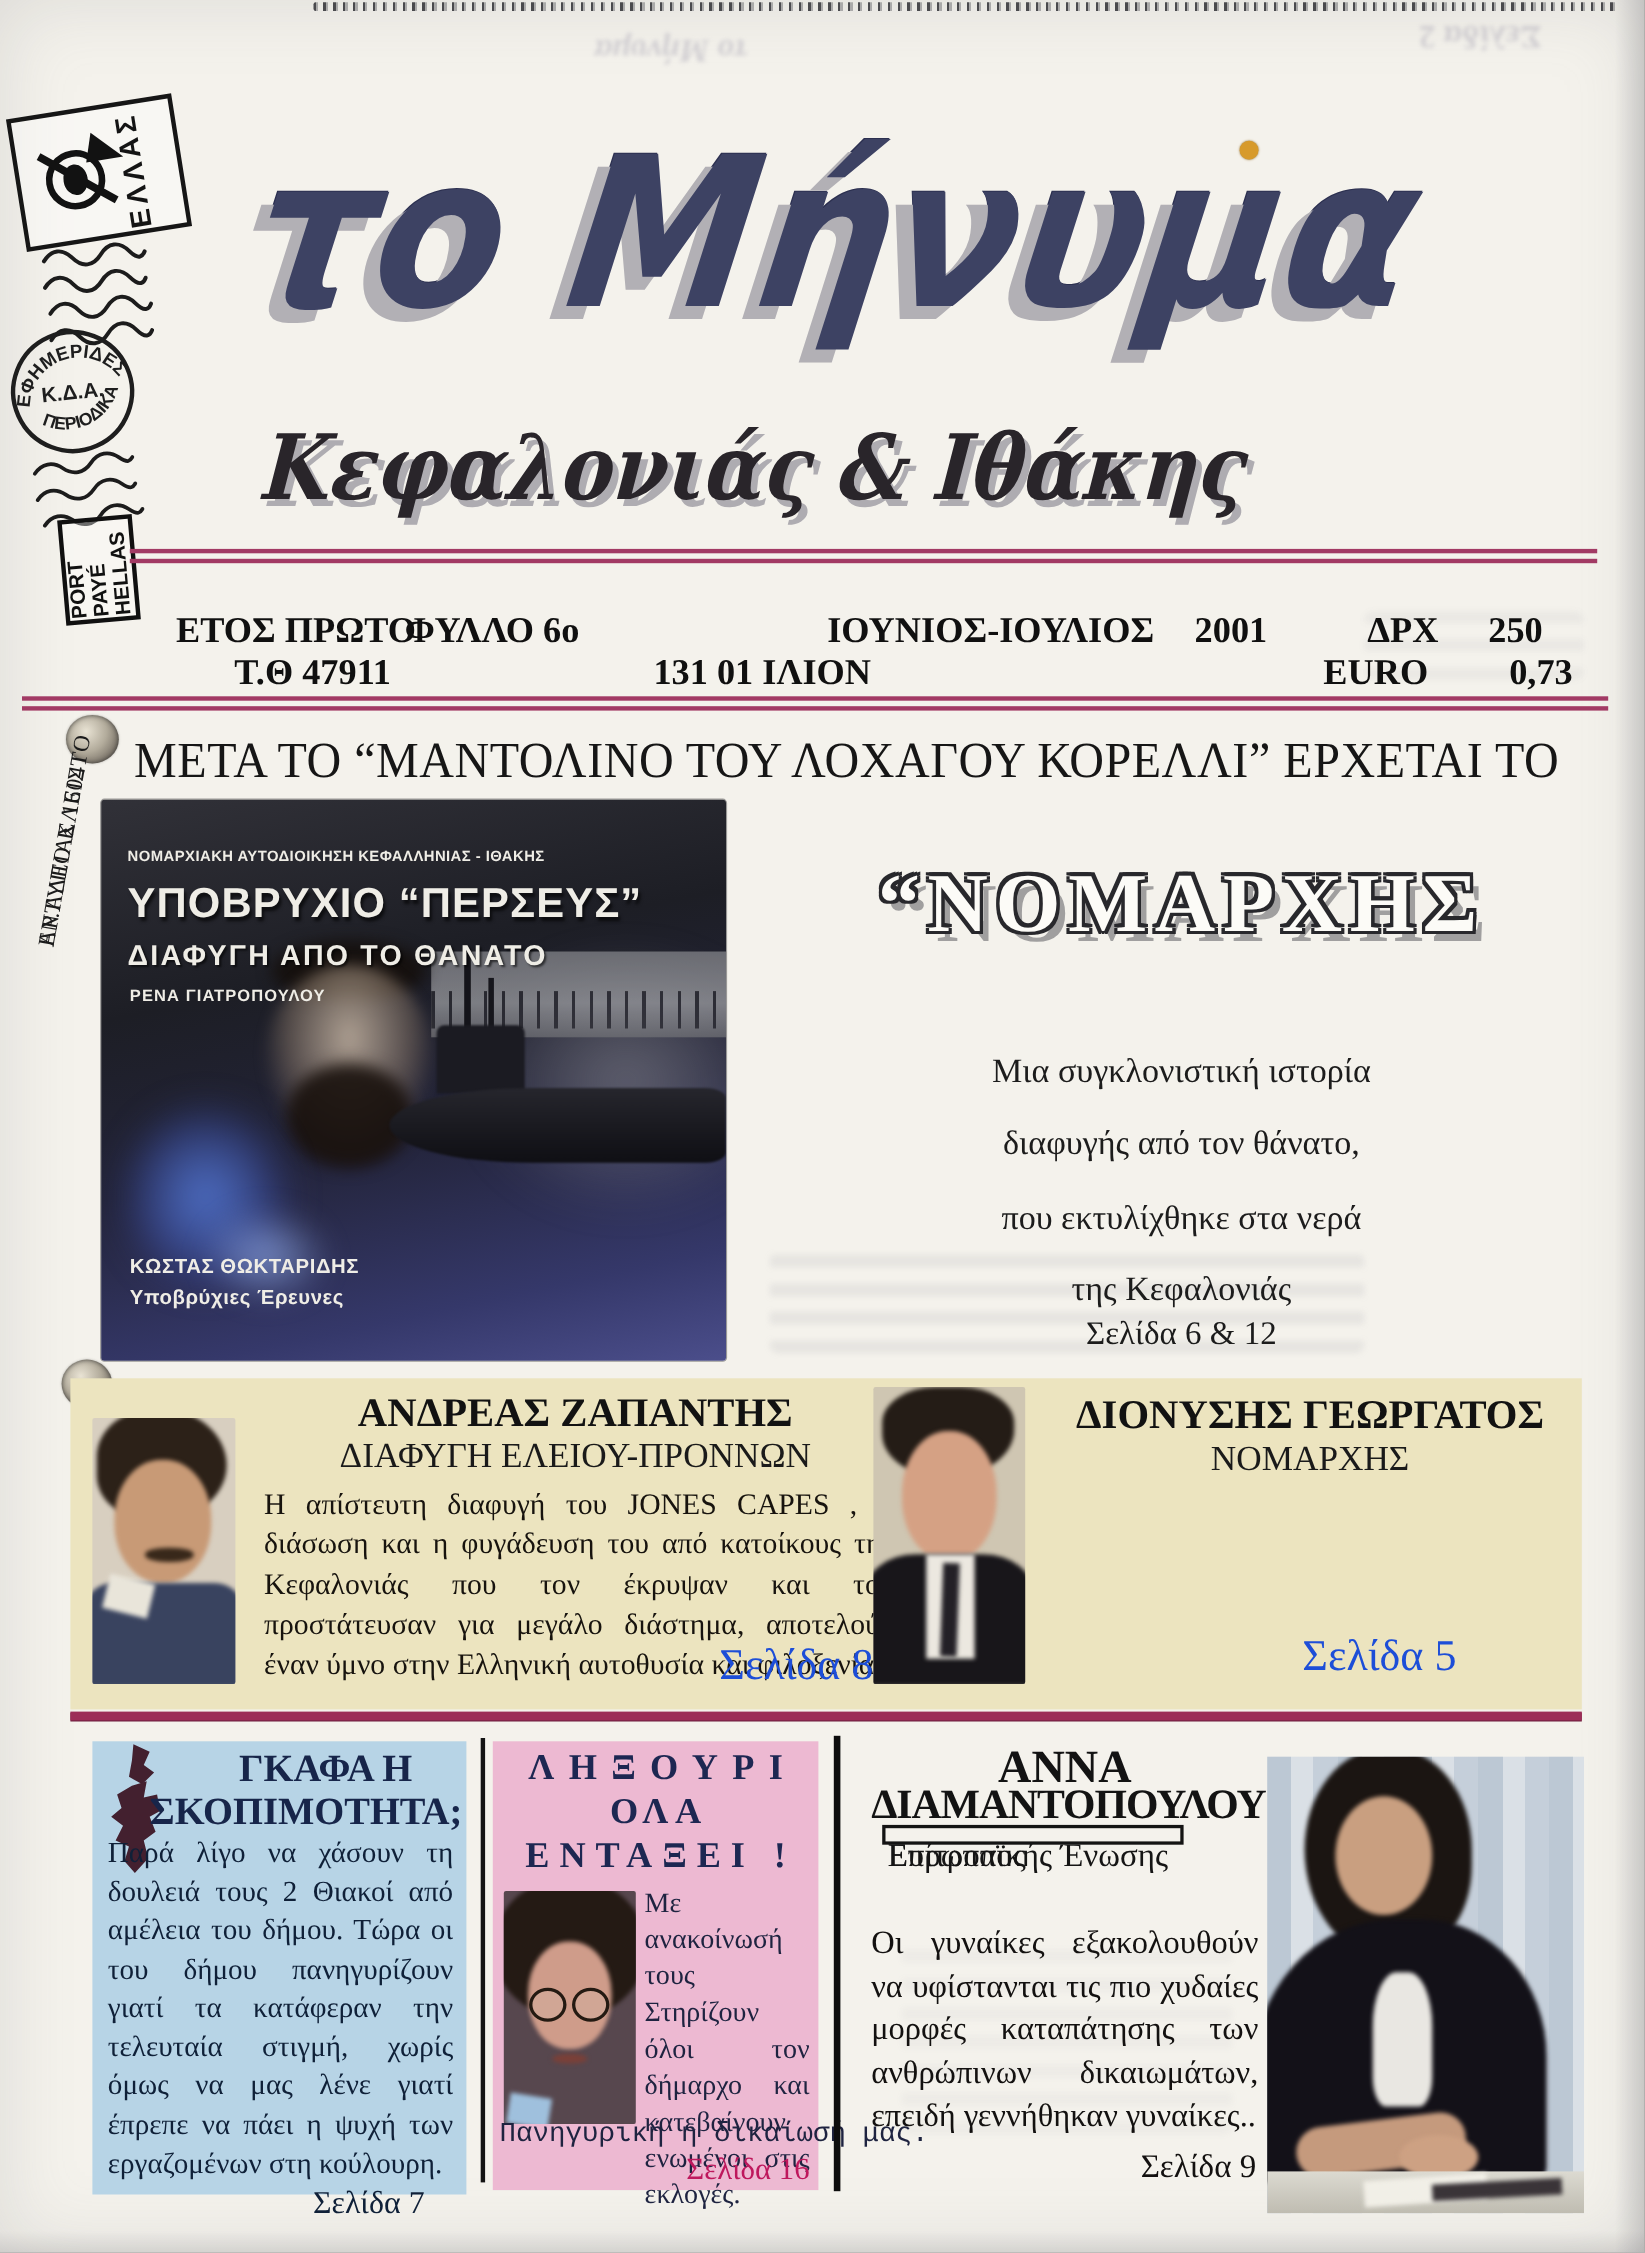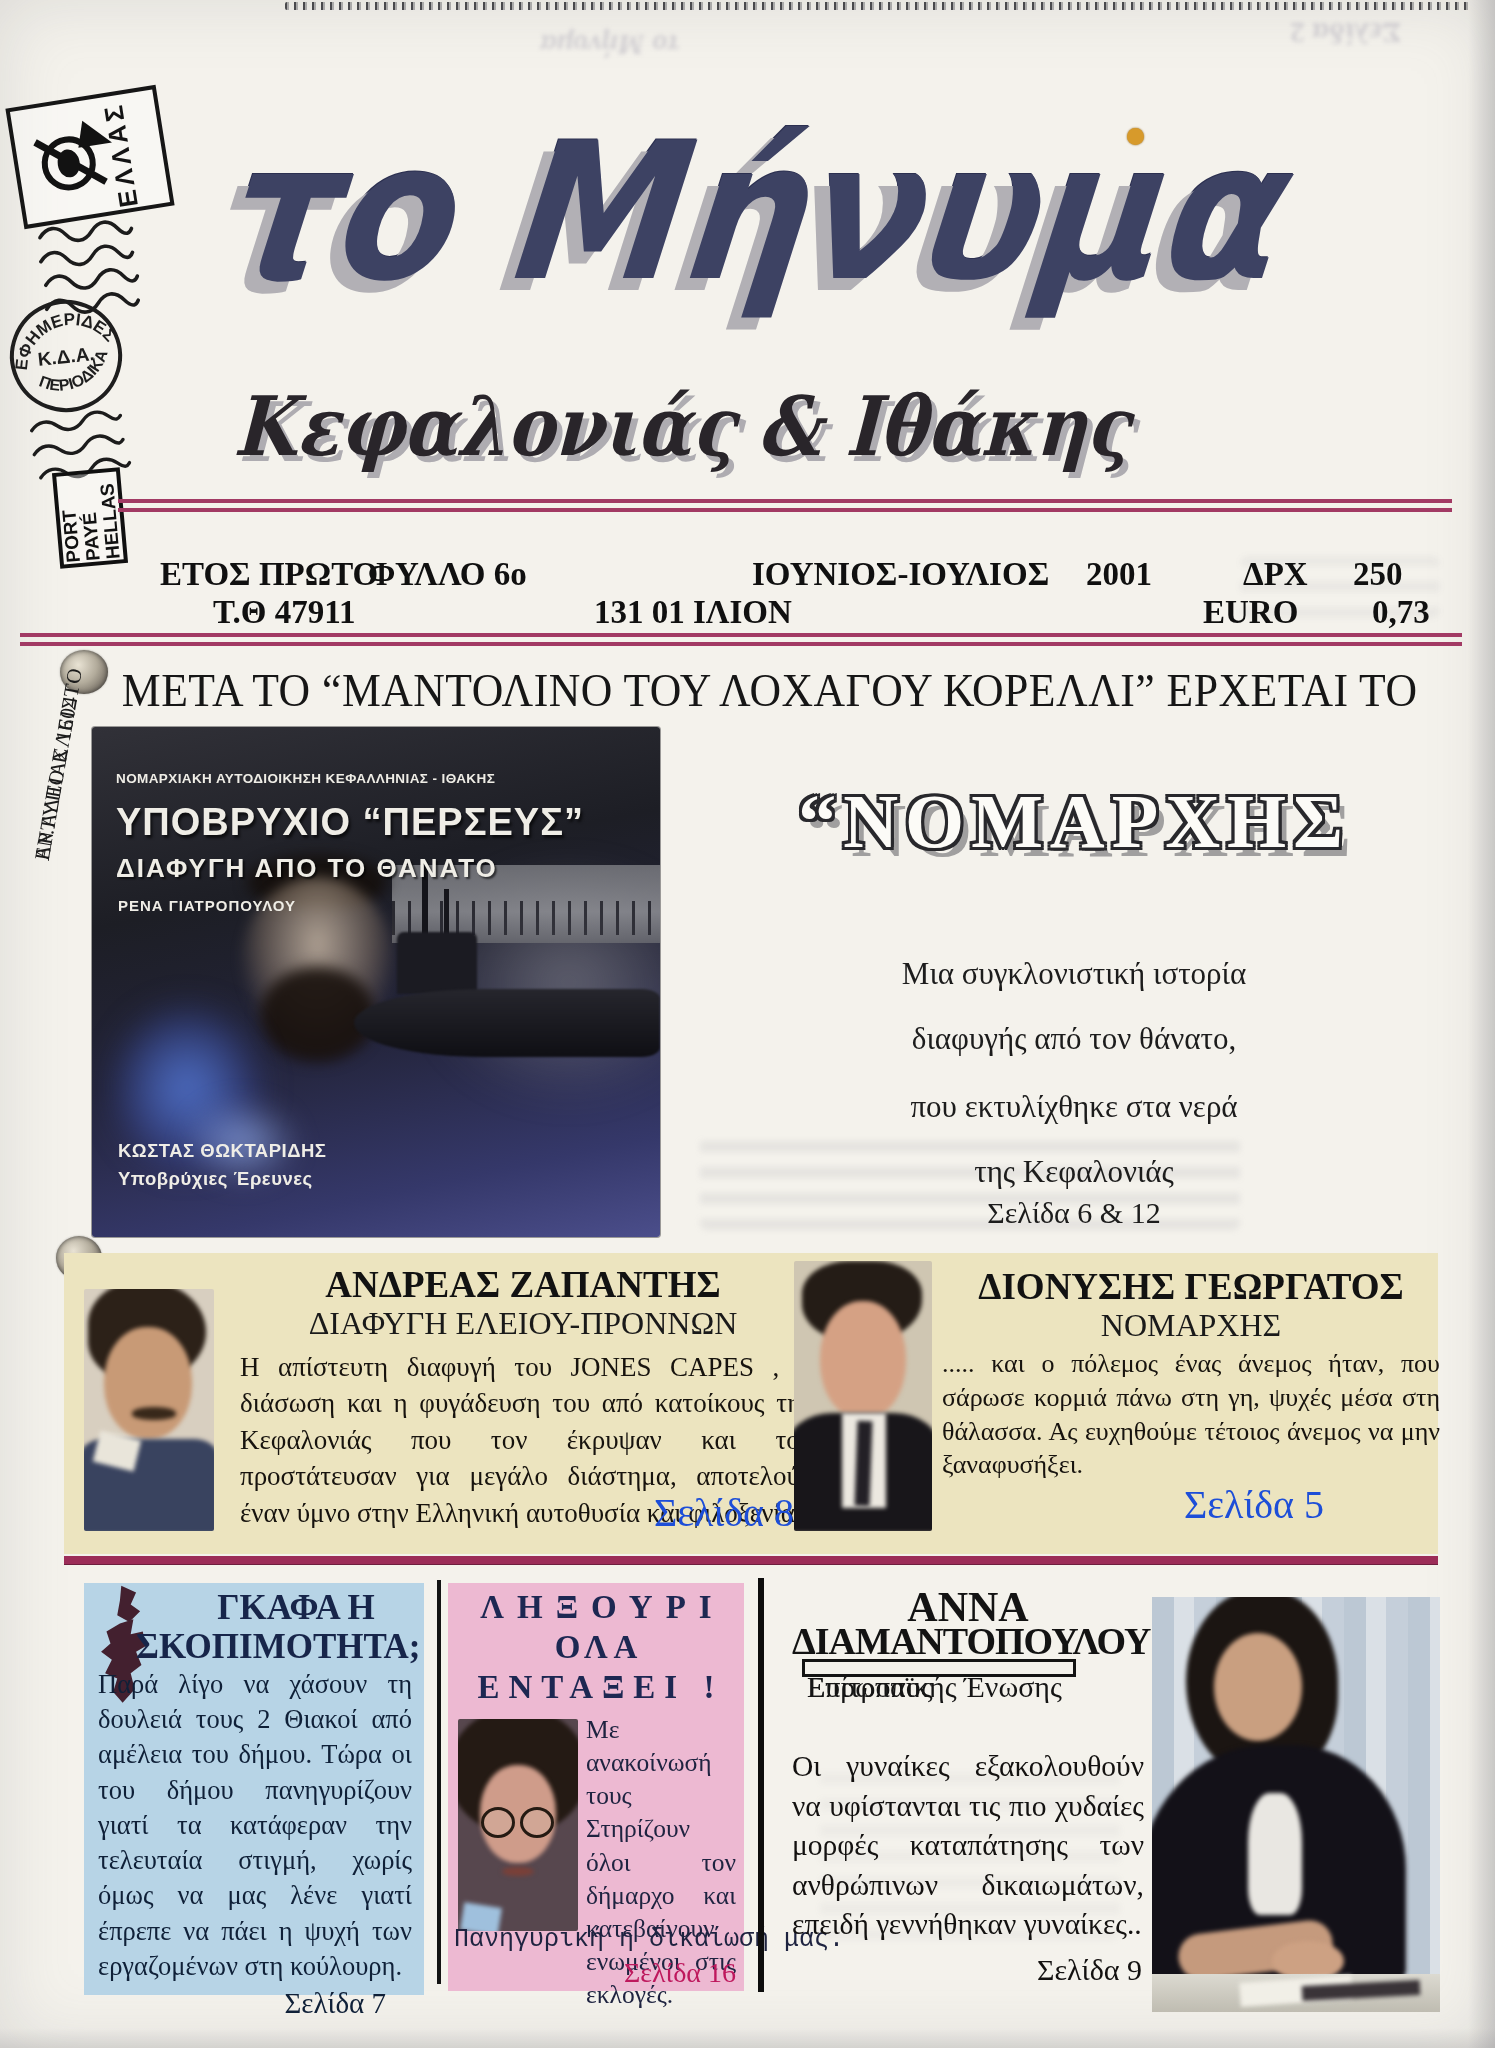--- a/index.html
+++ b/index.html
@@ -305,21 +305,20 @@
 
     <div class="photo ph-geo">
       <div class="hair"></div>
       <div class="face"></div>
       <div class="suit"></div>
       <div class="shirt"></div>
       <div class="tie"></div>
     </div>
     <div class="name q-name-r">ΔΙΟΝΥΣΗΣ ΓΕΩΡΓΑΤΟΣ</div>
     <div class="role q-role-r">ΝΟΜΑΡΧΗΣ</div>
-    <div class="body q-body-r">..... και ο πόλεμος ένας άνεμος ήταν, που σάρωσε κορμιά πάνω στη γη, ψυχές μέσα στη θάλασσα. Ας ευχηθούμε τέτοιος άνεμος να μην ξαναφυσήξει.</div>
     <div class="pref q-ref-r">Σελίδα 5</div>
   </div>
 
   <div class="rule3"></div>
 
   <div class="story-blue">
     <svg class="island" width="96" height="140" viewBox="0 0 70 104">
       <g fill="#43202f">
         <path d="M30 2 L41 7 L37 16 L44 21 L36 29 L27 24 L29 13 Z"></path>
         <path d="M29 30 L39 27 L37 38 L46 36 L48 47 L41 51 L45 61 L37 67 L40 79 L31 89 L24 81 L27 71 L18 67 L23 57 L15 51 L22 45 L19 36 Z"></path>

